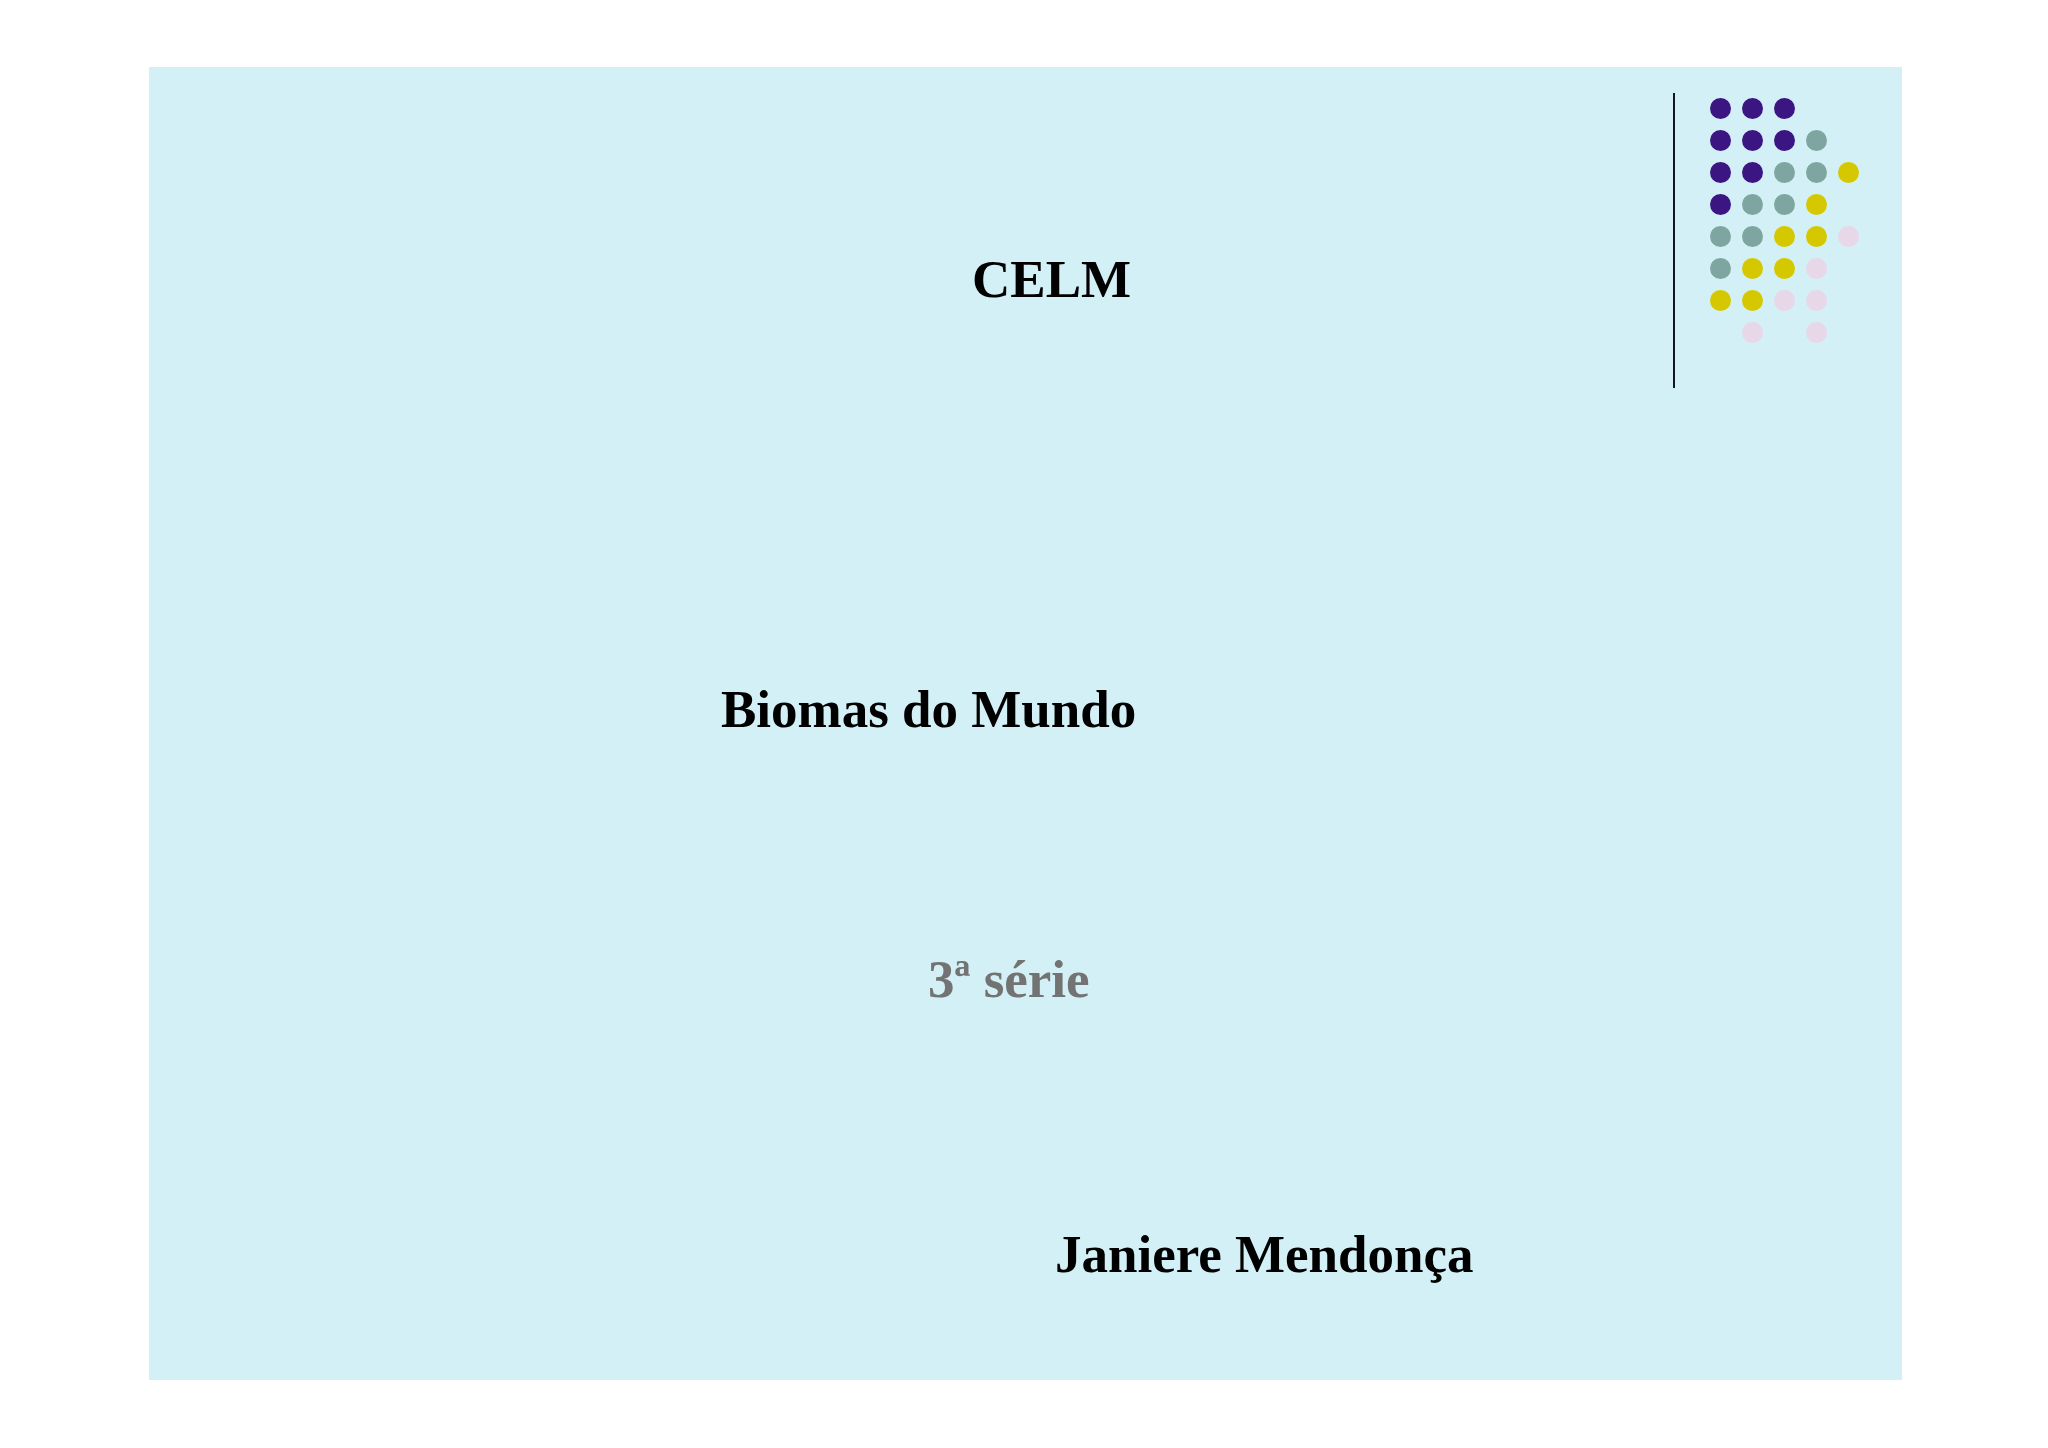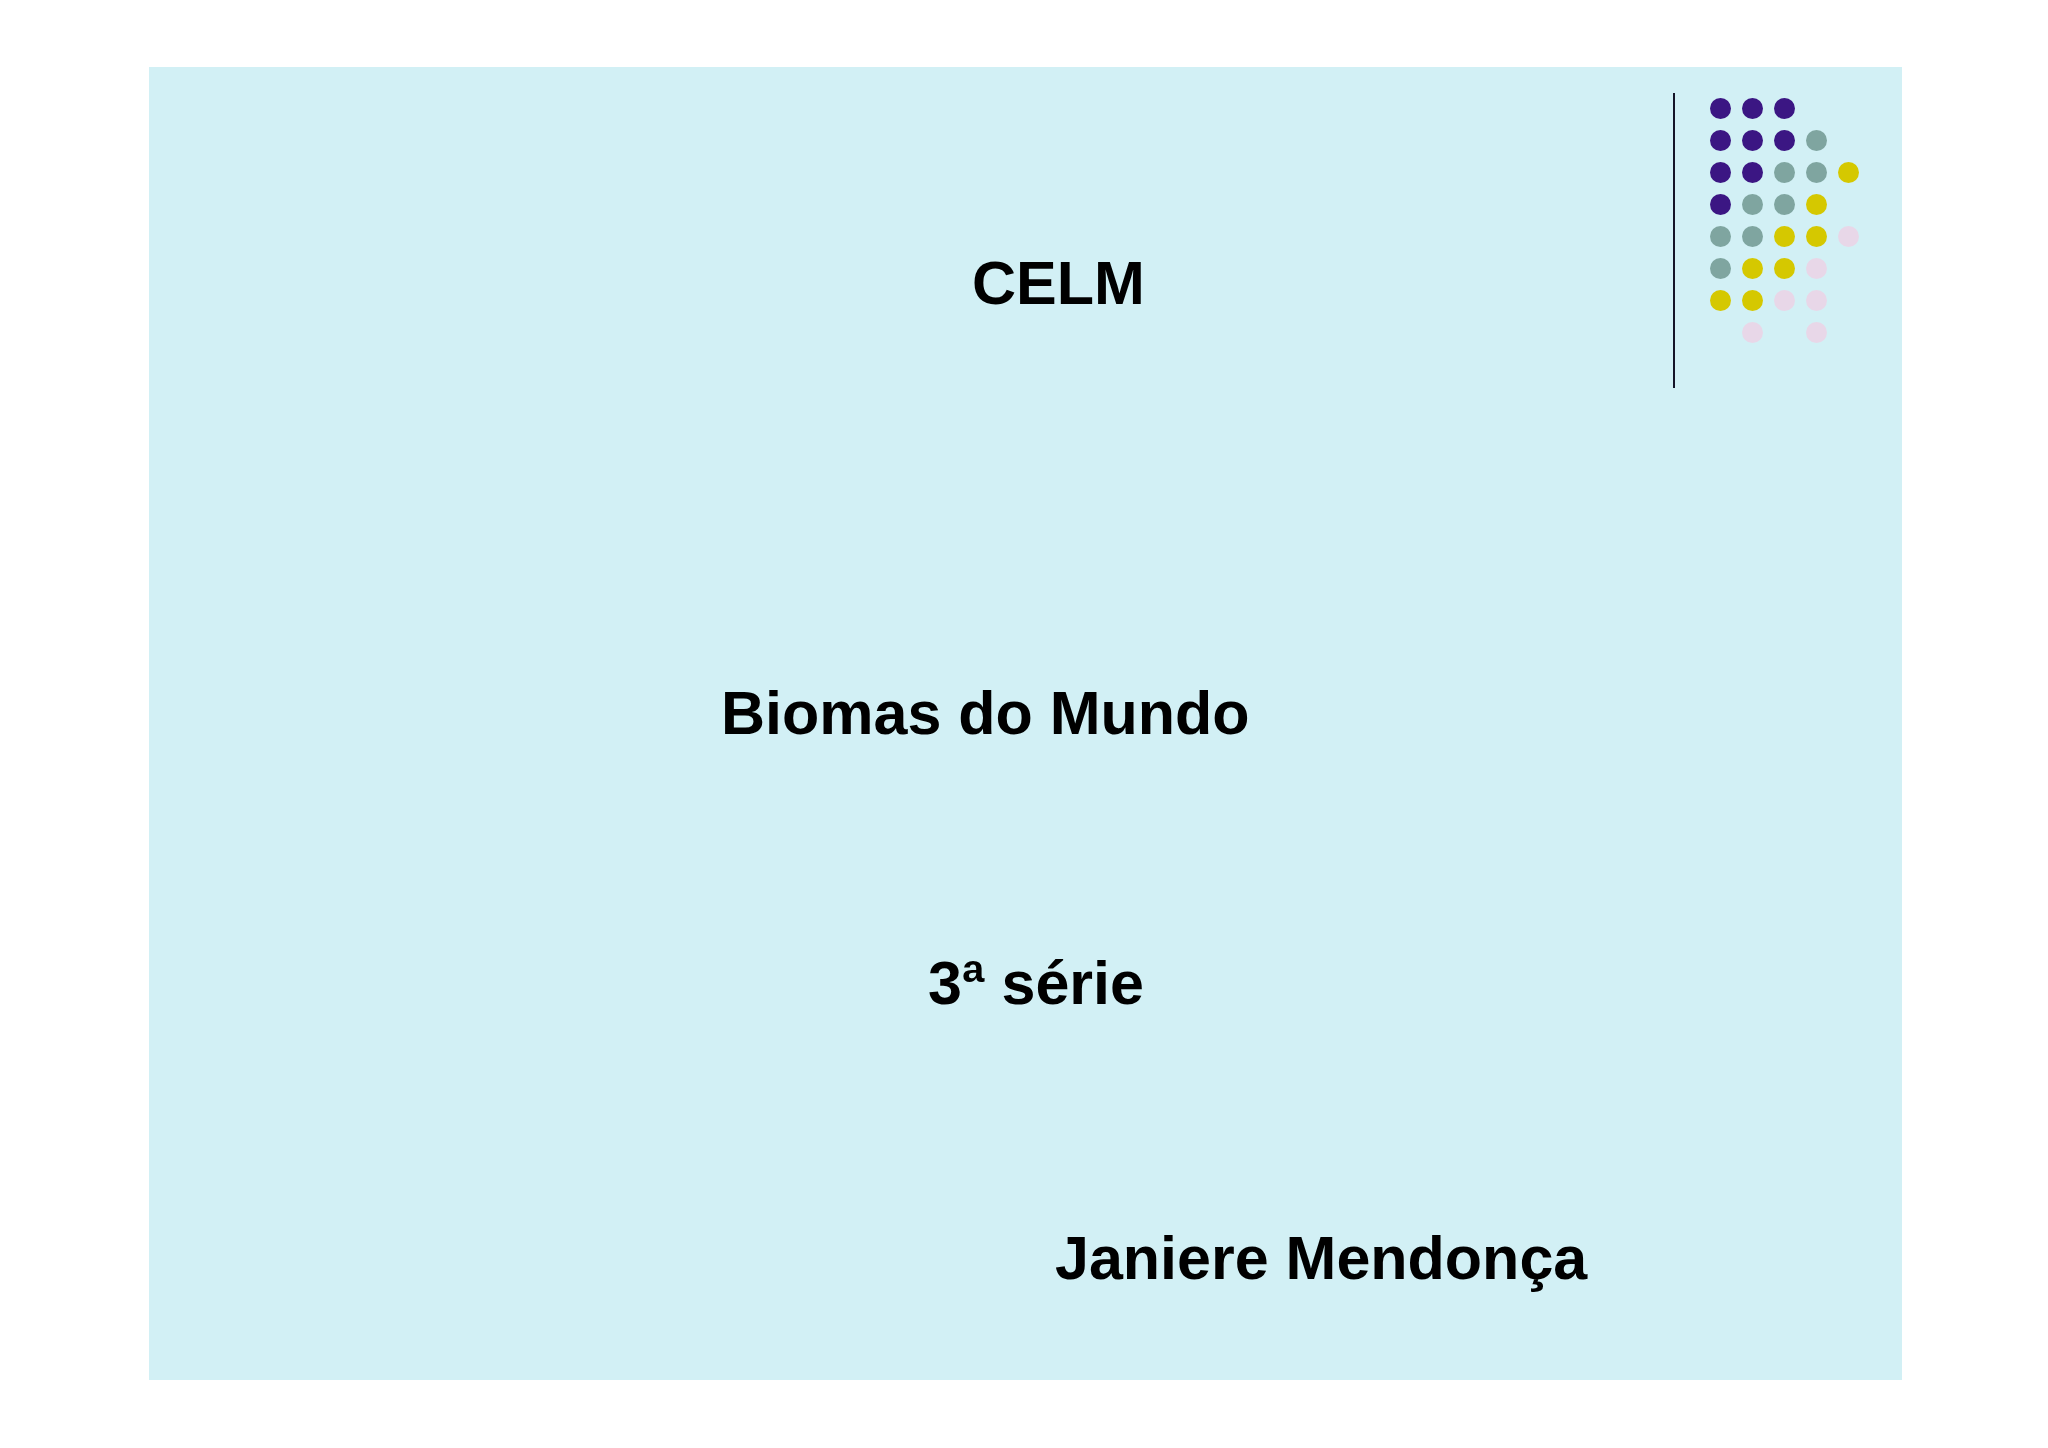--- a/index.html
+++ b/index.html
@@ -20,23 +20,24 @@
   .slide {
     position: absolute;
     left: 149px;
     top: 67px;
     width: 1753px;
     height: 1313px;
   }
   .slide-text {
     position: absolute;
     font-weight: bold;
-    font-size: 61px;
+    font-size: 53px;
     line-height: 1;
     white-space: nowrap;
+    font-family: Liberation Serif, serif;
   }
   .title    { left: 823px; top: 186px; }
   .subtitle { left: 572px; top: 616px; }
   .grade    { left: 779px; top: 886px; }
   .author   { left: 906px; top: 1161px; }
   .vline {
     position: absolute;
     left: 1524px;
     top: 26px;
     width: 2px;
@@ -60,21 +61,21 @@
 </head>
 <body style="background: rgb(255, 255, 255);">
 
 <div class="canvas">
   <div class="slide" style="background: rgb(210, 240, 245);">
 
     <div class="slide-text title" style="color: rgb(0, 0, 0);">CELM</div>
 
     <div class="slide-text subtitle" style="color: rgb(0, 0, 0);">Biomas do Mundo</div>
 
-    <div class="slide-text grade" style="color: #000000;">3ª série</div>
+    <div class="slide-text grade" style="color: #737373;">3ª série</div>
 
     <div class="slide-text author" style="color: rgb(0, 0, 0);">Janiere Mendonça</div>
 
     <div class="vline" style="background: rgb(20, 20, 40);"></div>
 
     <div class="dots" id="dot-grid">
         <div class="dot" style="left: 1560.5px; top: 30.5px; background: rgb(59, 22, 131);"></div>
         <div class="dot" style="left: 1592.5px; top: 30.5px; background: rgb(59, 22, 131);"></div>
         <div class="dot" style="left: 1624.5px; top: 30.5px; background: rgb(59, 22, 131);"></div>
         <div class="dot" style="left: 1560.5px; top: 62.5px; background: rgb(59, 22, 131);"></div>

